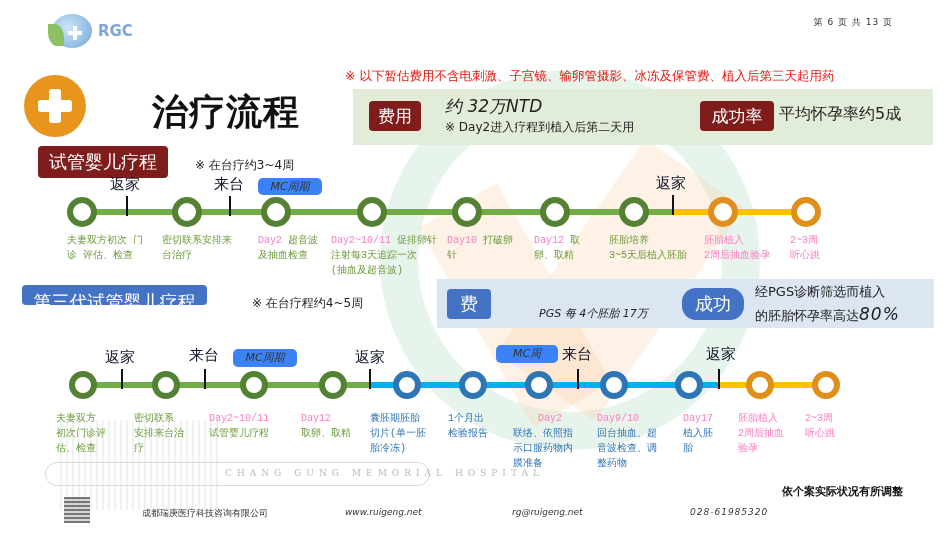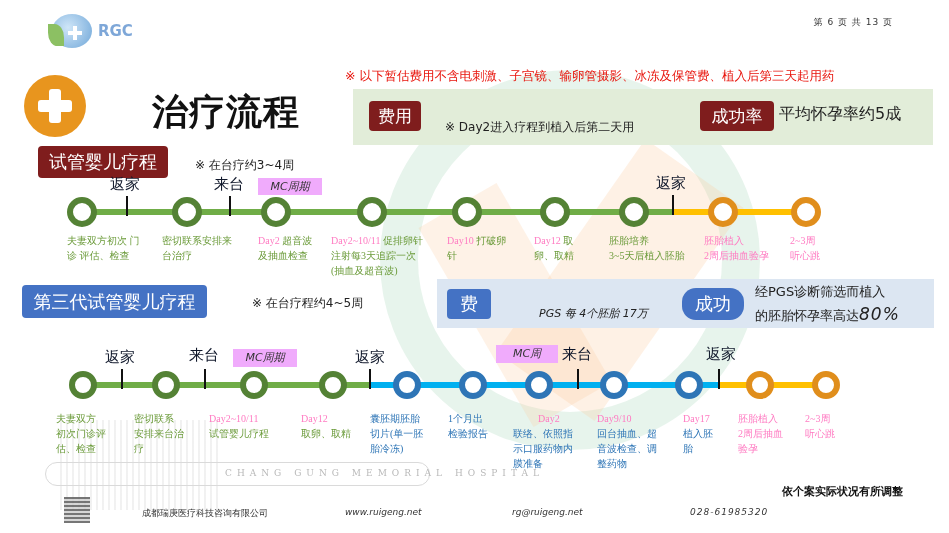--- a/index.html
+++ b/index.html
@@ -37,43 +37,43 @@
   .tag-green { background: #7f1d1d; }
   .tag-blue { background: #4472c4; }
   .fee-tag { left: 16px; top: 12px; width: 52px; height: 30px; line-height: 30px; font-size: 17px; }
   .fee-amount { position:absolute; left: 92px; top: 6px; font-size: 17px; font-style: italic; }
   .fee-sub { position:absolute; left: 92px; top: 30px; font-size: 12px; }
   .rate-tag { left: 347px; top: 12px; width: 74px; height: 30px; line-height: 30px; font-size: 17px; }
   .rate-text { position:absolute; left: 426px; top: 15px; font-size: 16px; }
 
   .sec1-label { left: 38px; top: 146px; width: 130px; height: 32px; line-height: 32px; font-size: 18px; }
   .sec1-note { left: 195px; top: 157px; font-size: 12px; }
-  .sec2-label { left: 22px; top: 285px; width: 185px; height: 33px; line-height: 33px; font-size: 18px; }
+  .sec2-label { left: 22px; top: 285px; width: 185px; height: 20px; line-height: 33px; font-size: 18px; }
   .sec2-note { left: 252px; top: 295px; font-size: 12px; }
 
   .fee2-panel { left: 437px; top: 279px; width: 497px; height: 49px; background: #dce6f2; }
   .fee2-tag { left: 10px; top: 10px; width: 44px; height: 30px; line-height: 30px; font-size: 18px; }
   .fee2-l1 { position:absolute; left: 62px; top: 4px; font-size: 13px; }
   .fee2-l2 { position:absolute; left: 62px; top: 27px; font-size: 11px; margin-left: 40px; }
   .rate2-tag { left: 245px; top: 9px; width: 62px; height: 32px; line-height: 32px; font-size: 18px; border-radius: 14px; }
   .rate2-l1 { position:absolute; left: 318px; top: 4px; font-size: 13px; }
   .rate2-l2 { position:absolute; left: 318px; top: 25px; font-size: 13px; }
   .rate2-l2 .big { font-style: italic; font-size: 17px; letter-spacing: 1px; }
 
   
   .line { position:absolute; height: 6px; }
   .node { position:absolute; width: 30px; height: 30px; border-radius: 50%; background: #fff; }
   .n-green { border: 6px solid #548235; }
   .n-orange { border: 6px solid #e08e1c; }
   .n-blue { border: 6px solid #2e75b6; width: 28px; height: 28px; }
   .n-small { width: 28px; height: 28px; }
   .tick { position:absolute; width: 2px; height: 20px; background: #111; }
   .marker { position:absolute; font-size: 15px; color: #0f172a; font-family: Liberation Mono, monospace; }
-  .mc { position:absolute; background: #f0abfc; border-radius: 0; font-size: 11px; font-style: italic; text-align: center; color: #333; }
-  .lbl { position:absolute; font-family: Liberation Serif, serif; font-size: 10px; line-height: 15px; white-space: pre-line; }
+  .mc { position:absolute; background: #3b82f6; border-radius: 5px; font-size: 11px; font-style: italic; text-align: center; color: #333; }
+  .lbl { position:absolute; font-family: Liberation Mono, monospace; font-size: 10px; line-height: 15px; white-space: pre-line; }
   .c-green { color: #6b9b3a; }
   .c-pink { color: #ff7bc2; }
   .c-blue { color: #2e75b6; }
 
   .footer-note { left: 782px; top: 484px; font-size: 11px; color:#111; font-weight: bold; }
   .qr { left: 64px; top: 497px; width: 26px; height: 26px;
         background: repeating-linear-gradient(0deg, #555 0 2px, #ccc 2px 4px), #999; opacity: .8; }
   .foot { top: 507px; font-size: 9px; color: #333; }
 </style>
 </head>
@@ -92,20 +92,21 @@
     </div>
   <span class="logo-text">RGC</span>
 </div>
 <div class="abs page-num">第 6 页 共 13 页</div>
 <div class="abs plus-circle"></div>
 <div class="abs main-title">治疗流程</div>
 <div class="abs red-note">※ 以下暂估费用不含电刺激、子宫镜、输卵管摄影、冰冻及保管费、植入后第三天起用药</div>
 
 <div class="abs fee-panel">
   <div class="tag tag-green fee-tag">费用</div>
+  <div class="fee-amount">约 32万NTD</div>
   <div class="fee-sub">※ Day2进入疗程到植入后第二天用</div>
   <div class="tag tag-green rate-tag">成功率</div>
   <div class="rate-text">平均怀孕率约5成</div>
 </div>
 
 <div class="abs tag tag-green sec1-label">试管婴儿疗程</div>
 <div class="abs sec1-note">※ 在台疗约3~4周</div>
 
 <div class="line" style="left:80px; top:209px; width:594px; background:#70ad47;"></div>
 <div class="line" style="left:674px; top:209px; width:134px; background:#ffc000;"></div>

